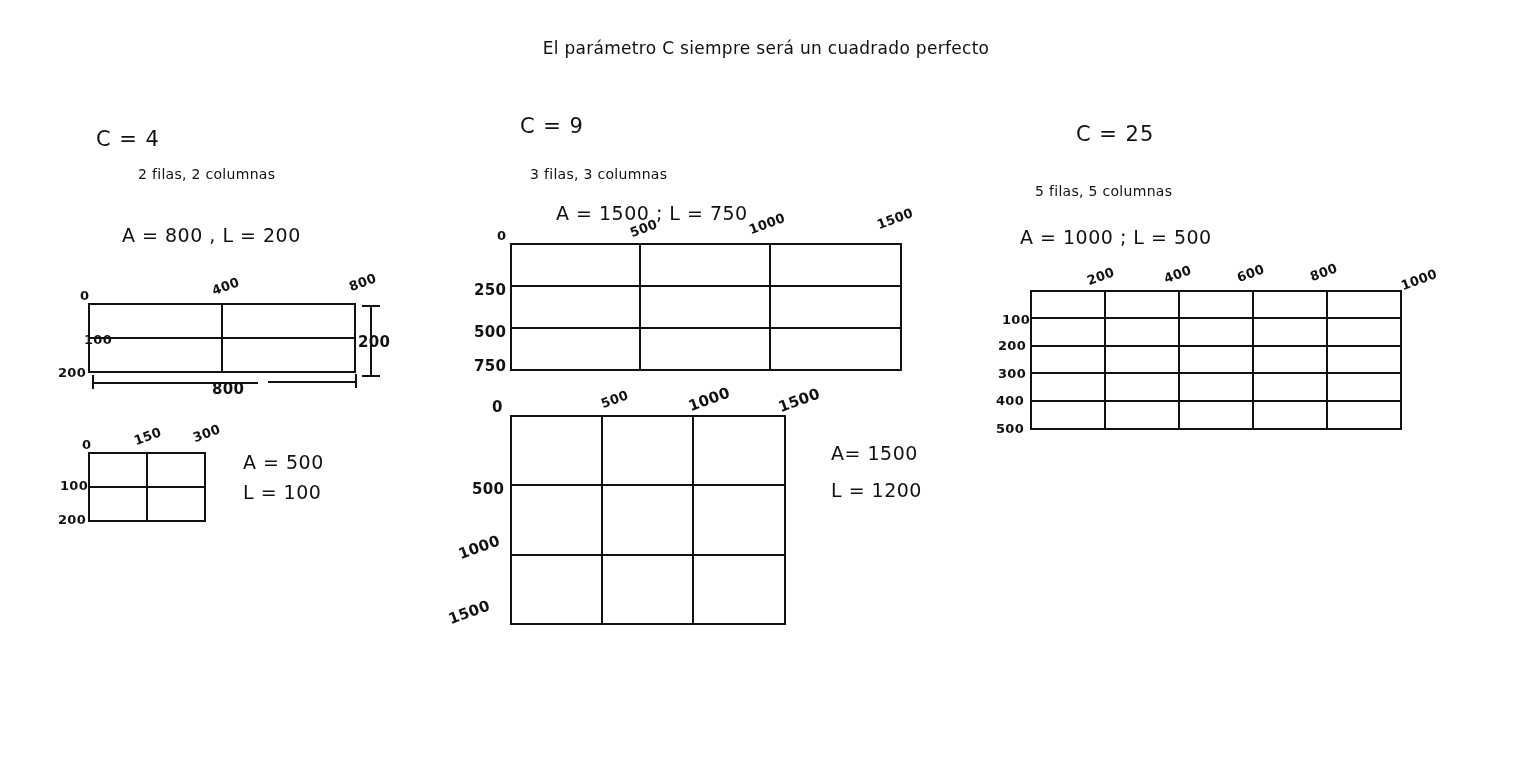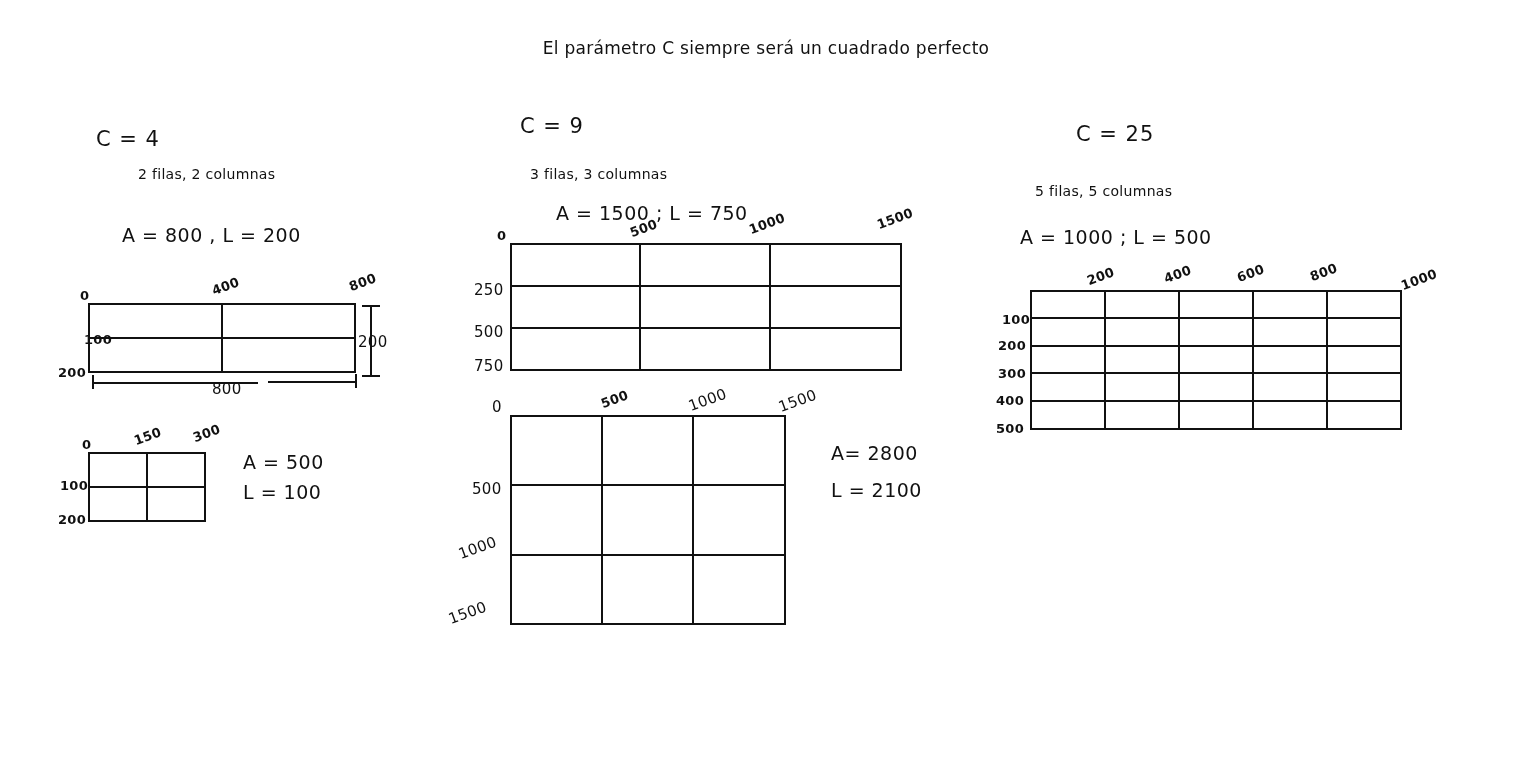--- a/index.html
+++ b/index.html
@@ -9,21 +9,21 @@
   }
   .abs{position:absolute;}
   .hand{font-family:"DejaVu Sans", sans-serif;letter-spacing:.3px;}
   #title{
     left:0;right:0;top:38px;text-align:center;font-size:17px;
   }
   .case-title{font-size:21px;letter-spacing:1px;}
   .case-sub{font-size:14px;}
   .annot{font-size:19px;letter-spacing:.5px;}
   .tick{font-size:13px;font-weight:700;}
-  .tick-lg{font-size:15px;font-weight:400;}
+  .tick-lg{font-size:15px;font-weight:700;}
   .grid{position:absolute;box-sizing:border-box;}
   .grid .gl{position:absolute;background:#111;}
   .hline{height:1.6px;left:0;right:0;}
   .vline{width:1.6px;top:0;bottom:0;}
   .caption{
     position:absolute;font-size:19px;line-height:1.55;letter-spacing:.2px;
   }
   .dimbar{position:absolute;background:#111;}
   .rot-a{display:inline-block;transform:rotate(-20deg);transform-origin:left bottom;}
 </style>
@@ -112,22 +112,22 @@
   <div class="gl vline" style="left:182px;"></div>
   <div class="gl vline" style="left:274px;"></div>
 </div>
 <div class="abs tick-lg hand" style="left:492px;top:398px;">0</div>
 <div class="abs tick hand" style="left:604px;top:396px;"><span class="rot-a">500</span></div>
 <div class="abs tick-lg hand" style="left:692px;top:397px;"><span class="rot-a">1000</span></div>
 <div class="abs tick-lg hand" style="left:782px;top:398px;"><span class="rot-a">1500</span></div>
 <div class="abs tick-lg hand" style="left:472px;top:480px;">500</div>
 <div class="abs tick-lg hand" style="left:462px;top:545px;"><span class="rot-a">1000</span></div>
 <div class="abs tick-lg hand" style="left:452px;top:610px;"><span class="rot-a">1500</span></div>
-<div class="abs annot hand" style="left:831px;top:442px;">A= 2800</div>
-<div class="abs annot hand" style="left:831px;top:479px;">L = 2100</div>
+<div class="abs annot hand" style="left:831px;top:442px;">A= 1500</div>
+<div class="abs annot hand" style="left:831px;top:479px;">L = 1200</div>
 
 <div class="abs case-title hand" style="left:1036px;top:122px;margin-left:40px;">C = 25</div>
 <div class="abs case-sub hand" style="left:1035px;top:183px;">5 filas, 5 columnas</div>
 <div class="abs annot hand" style="left:1020px;top:226px;">A = 1000  ;  L = 500</div>
 
 <div class="grid" id="g-c25" style="left:1030px;top:290px;width:372px;height:140px;">
   <div class="gl hline" style="top:0;"></div>
   <div class="gl hline" style="top:27px;"></div>
   <div class="gl hline" style="top:55px;"></div>
   <div class="gl hline" style="top:82px;"></div>

